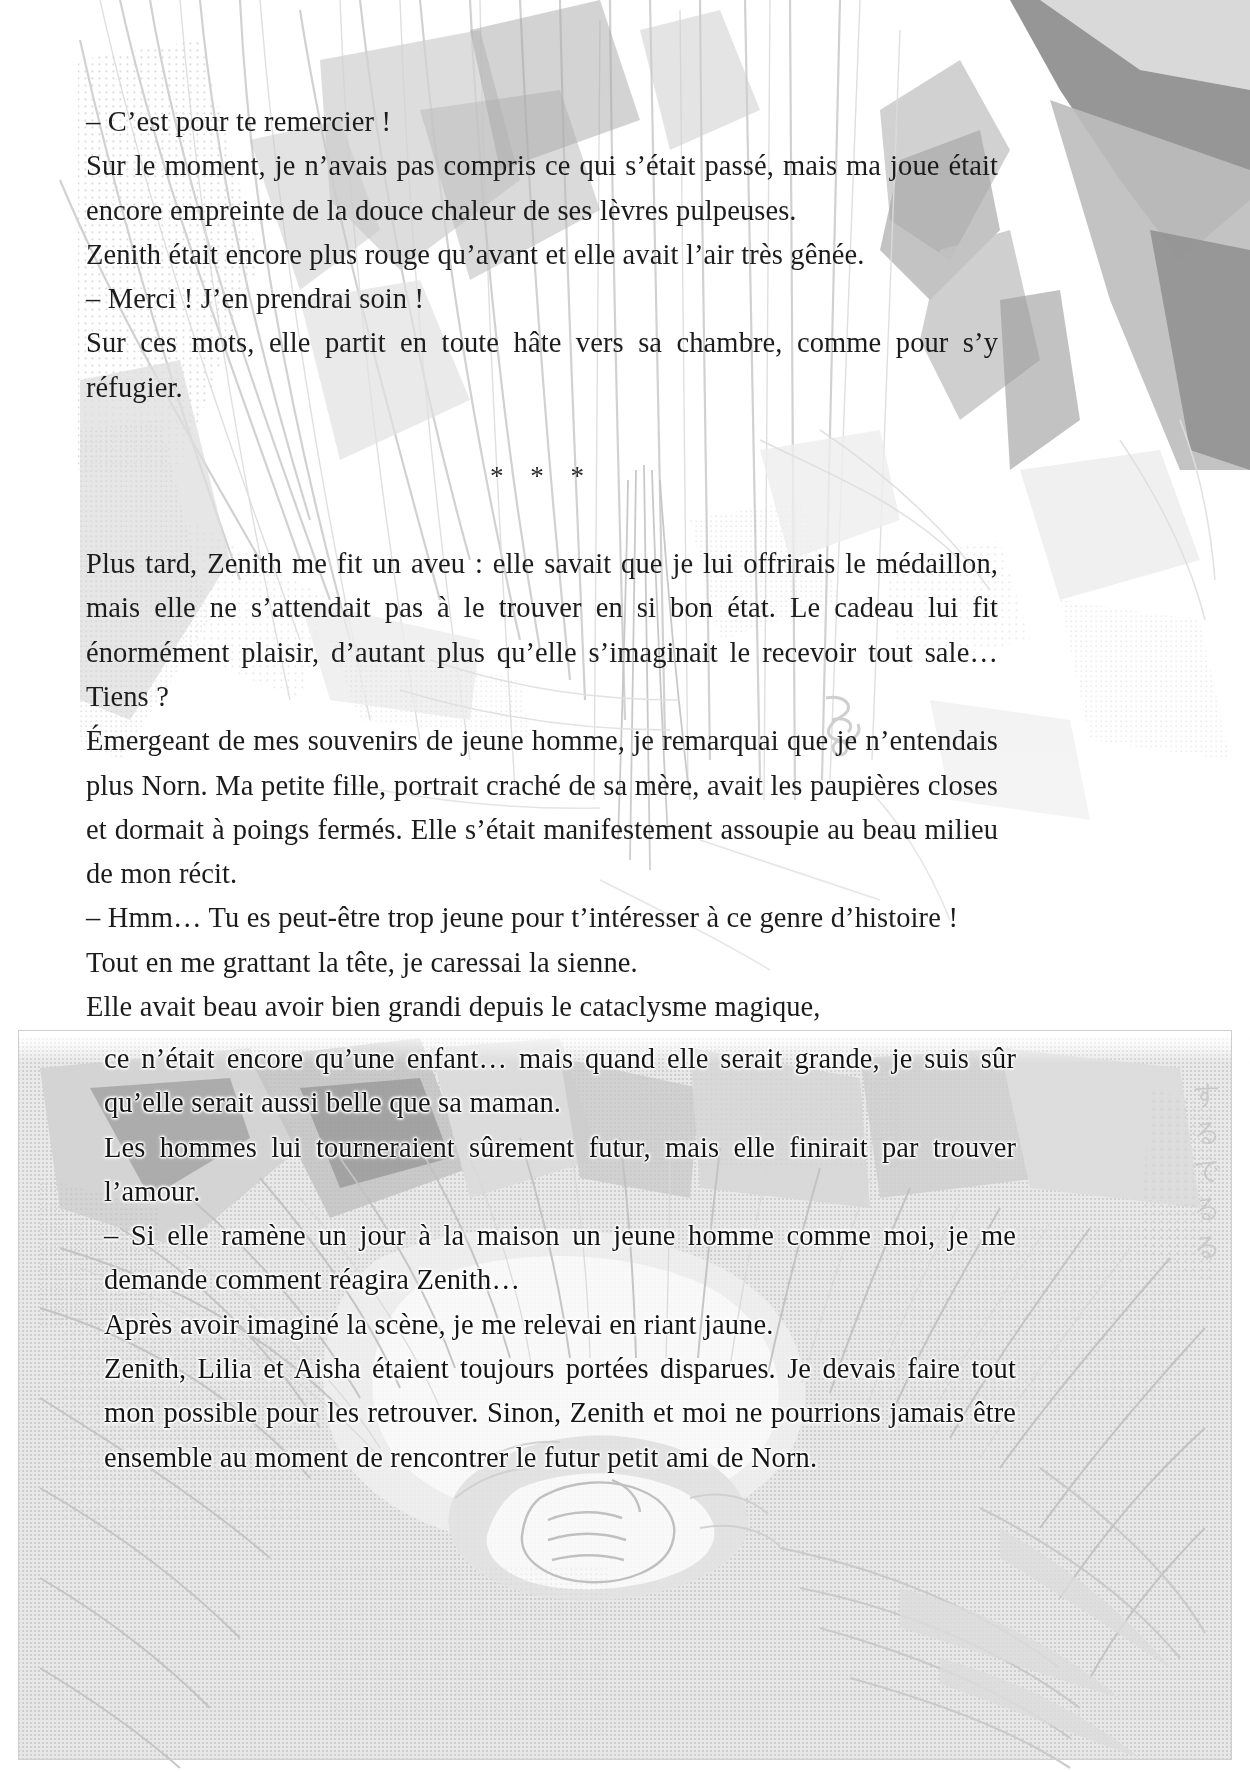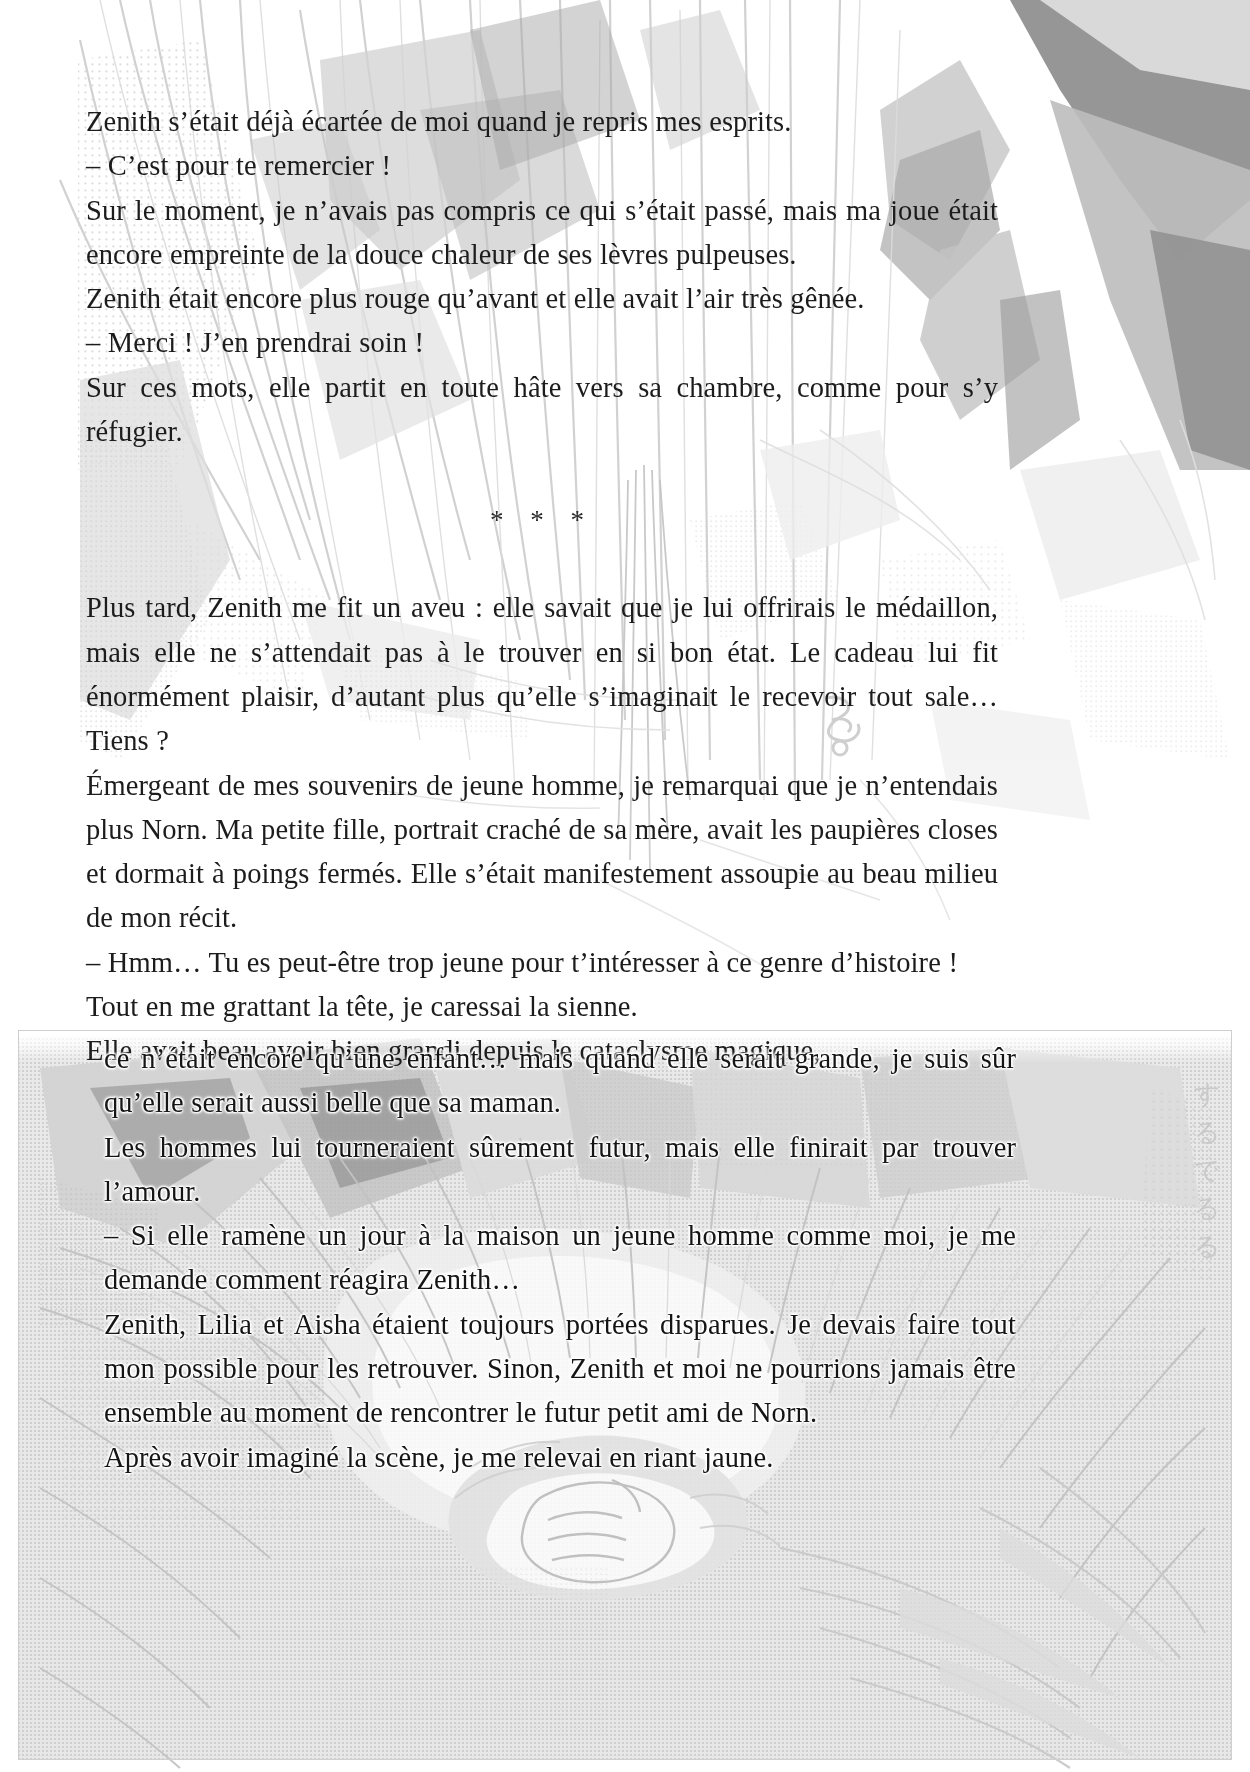--- a/index.html
+++ b/index.html
@@ -356,37 +356,36 @@
 
   <div id="jp-marks">
     <span>す</span>
     <span>る</span>
     <span>で</span>
     <span>る</span>
     <span>る</span>
   </div>
 
   <div id="text-column">
-    <p class="para nojust">Zenith s’était déjà écartée de moi quand je repris mes esprits.</p>
     <p class="para nojust">– C’est pour te remercier !</p>
     <p class="para">Sur le moment, je n’avais pas compris ce qui s’était passé, mais ma joue était encore empreinte de la douce chaleur de ses lèvres pulpeuses.</p>
     <p class="para nojust">Zenith était encore plus rouge qu’avant et elle avait l’air très gênée.</p>
     <p class="para nojust">– Merci ! J’en prendrai soin !</p>
     <p class="para">Sur ces mots, elle partit en toute hâte vers sa chambre, comme pour s’y réfugier.</p>
 
     <p class="sep">* * *</p>
 
     <p class="para">Plus tard, Zenith me fit un aveu : elle savait que je lui offrirais le médaillon, mais elle ne s’attendait pas à le trouver en si bon état. Le cadeau lui fit énormément plaisir, d’autant plus qu’elle s’imaginait le recevoir tout sale… Tiens ?</p>
     <p class="para">Émergeant de mes souvenirs de jeune homme, je remarquai que je n’entendais plus Norn. Ma petite fille, portrait craché de sa mère, avait les paupières closes et dormait à poings fermés. Elle s’était manifestement assoupie au beau milieu de mon récit.</p>
     <p class="para">– Hmm… Tu es peut-être trop jeune pour t’intéresser à ce genre d’histoire !</p>
     <p class="para nojust">Tout en me grattant la tête, je caressai la sienne.</p>
     <p class="para nojust">Elle avait beau avoir bien grandi depuis le cataclysme magique,</p>
   </div>
 
   <div id="text-lower">
     <p class="para">ce n’était encore qu’une enfant… mais quand elle serait grande, je suis sûr qu’elle serait aussi belle que sa maman.</p>
     <p class="para">Les hommes lui tourneraient sûrement futur, mais elle finirait par trouver l’amour.</p>
     <p class="para">– Si elle ramène un jour à la maison un jeune homme comme moi, je me demande comment réagira Zenith…</p>
+    <p class="para nojust">Après avoir imaginé la scène, je me relevai en riant jaune.</p>
     <p class="para">Zenith, Lilia et Aisha étaient toujours portées disparues. Je devais faire tout mon possible pour les retrouver. Sinon, Zenith et moi ne pourrions jamais être ensemble au moment de rencontrer le futur petit ami de Norn.</p>
-    <p class="para nojust">Après avoir imaginé la scène, je me relevai en riant jaune.</p>
   </div>
 
 </div>
 
 </body></html>

